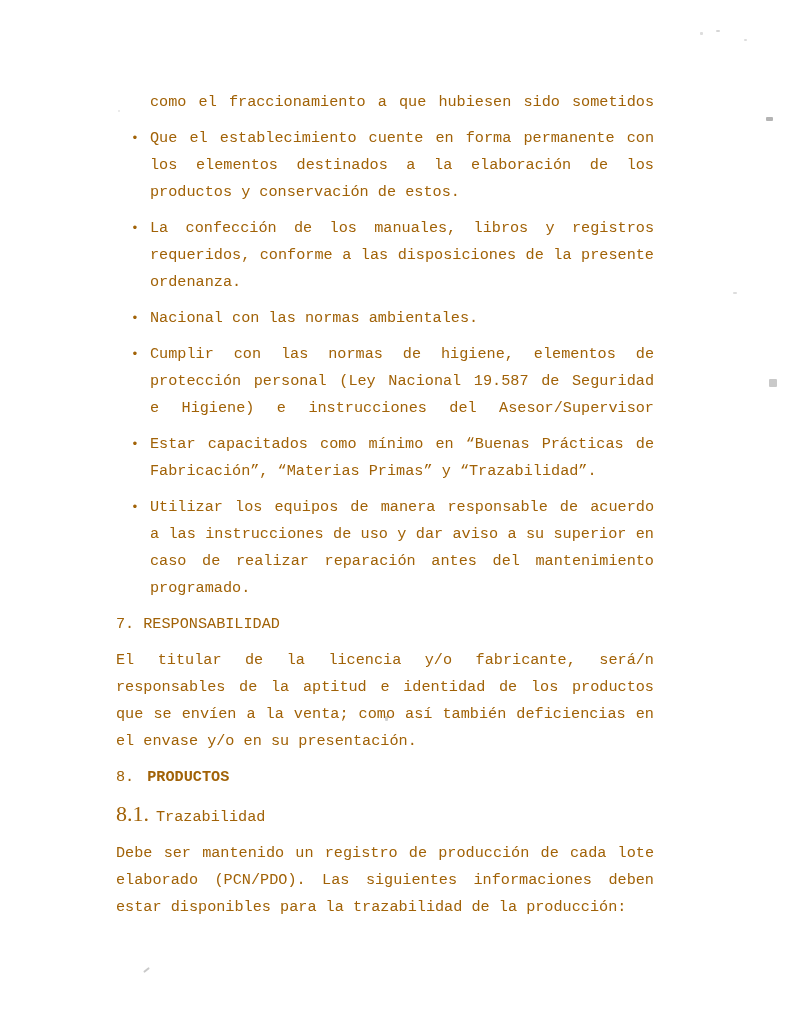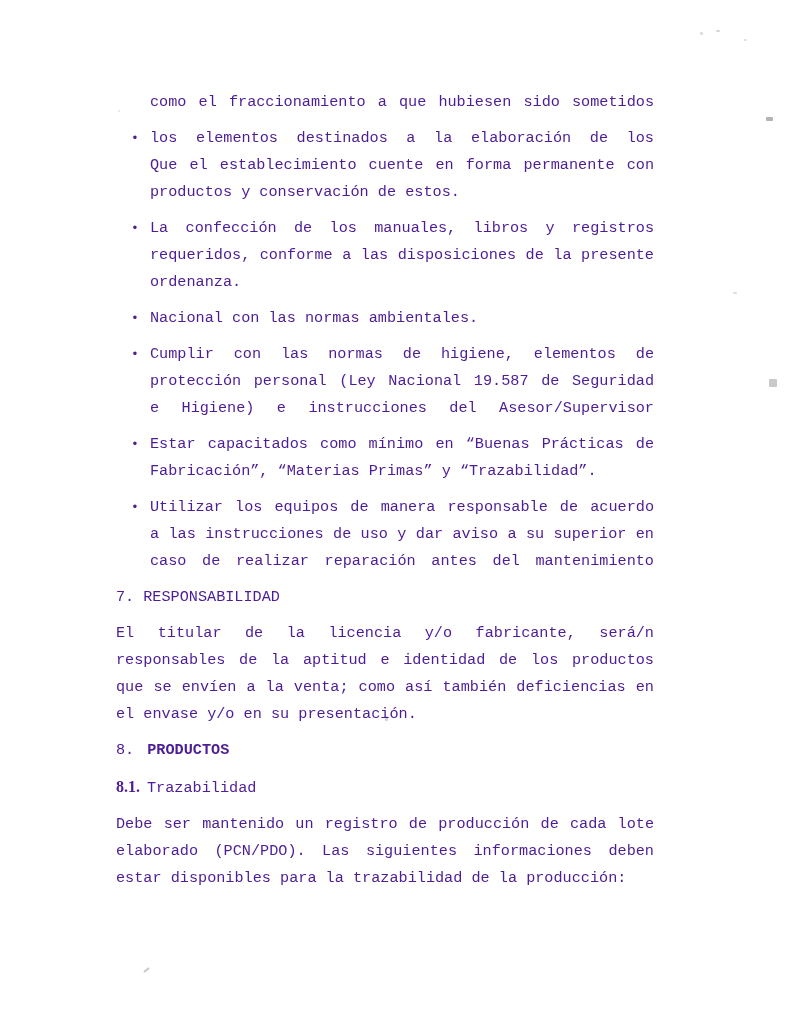--- a/index.html
+++ b/index.html
@@ -7,21 +7,21 @@
     padding: 0;
     background: #ffffff;
   }
   .paper {
     position: relative;
     width: 792px;
     height: 973px;
     background: #ffffff;
     overflow: hidden;
     font-family: "Liberation Mono", "DejaVu Sans Mono", monospace;
-    color: #4c1d95;
+    color: #a16207;
   }
   .content {
     position: absolute;
     left: 116px;
     top: 89px;
     width: 538px;
     font-size: 15.2px;
     line-height: 27px;
   }
   .block {
@@ -43,22 +43,22 @@
     text-align: justify;
     text-align-last: justify;
     text-justify: inter-word;
   }
   .heading { font-weight: normal; }
   .h-num-plain { font-weight: normal; }
   .h-title-7 { margin-left: 9px; }
   .h-title-8 { margin-left: 13px; font-weight: bold; }
   .sub-num {
     font-family: "Liberation Serif", "DejaVu Serif", serif;
-    font-size: 16px;
-    font-weight: bold;
+    font-size: 22px;
+    font-weight: normal;
   }
   .sub-title { margin-left: 7px; }
   .speck {
     position: absolute;
     background: #777;
     border-radius: 1px;
   }
   .s1 { left: 766px; top: 117px; width: 7px;  height: 4px; opacity: .55; }
   .s2 { left: 769px; top: 379px; width: 8px;  height: 8px; opacity: .40; }
   .s3 { left: 716px; top: 30px;  width: 4px;  height: 2px; opacity: .30; }
@@ -85,22 +85,22 @@
   <div class="speck s9"></div>
 
   <div class="content">
 
     <div class="block indent">
       <div class="line jl">como el fraccionamiento a que hubiesen sido sometidos</div>
     </div>
 
     <div class="block indent">
       <span class="dot">•</span>
+      <div class="line jl">Que el establecimiento cuente en forma permanente con</div>
       <div class="line jl">los elementos destinados a la elaboración de los</div>
-      <div class="line jl">Que el establecimiento cuente en forma permanente con</div>
       <div class="line">productos y conservación de estos.</div>
     </div>
 
     <div class="block indent">
       <span class="dot">•</span>
       <div class="line jl">La confección de los manuales, libros y registros</div>
       <div class="line jl">requeridos, conforme a las disposiciones de la presente</div>
       <div class="line">ordenanza.</div>
     </div>
 
@@ -120,20 +120,21 @@
       <span class="dot">•</span>
       <div class="line jl">Estar capacitados como mínimo en “Buenas Prácticas de</div>
       <div class="line">Fabricación”, “Materias Primas” y “Trazabilidad”.</div>
     </div>
 
     <div class="block indent">
       <span class="dot">•</span>
       <div class="line jl">Utilizar los equipos de manera responsable de acuerdo</div>
       <div class="line jl">a las instrucciones de uso y dar aviso a su superior en</div>
       <div class="line jl">caso de realizar reparación antes del mantenimiento</div>
+      <div class="line">programado.</div>
     </div>
 
     <div class="block heading">
       <span>7.</span><span class="h-title-7">RESPONSABILIDAD</span>
     </div>
 
     <div class="block">
       <div class="line jl">El titular de la licencia y/o fabricante, será/n</div>
       <div class="line jl">responsables de la aptitud e identidad de los productos</div>
       <div class="line jl">que se envíen a la venta; como así también deficiencias en</div>

